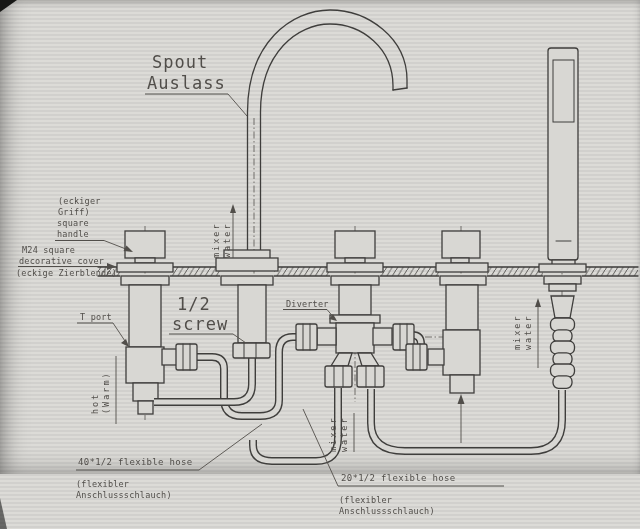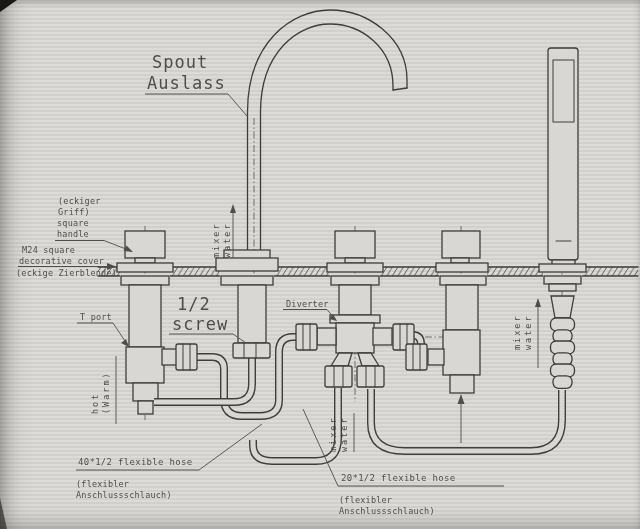--- a/index.html
+++ b/index.html
@@ -5,21 +5,21 @@
   :root{
     --paper:#d8d7d3; --line:#3f3e3c; --text:#514e4a; --faint:#55534f;
   }
   html,body{margin:0;padding:0;width:640px;height:529px;overflow:hidden;}
   body{
     background:repeating-linear-gradient(180deg,
       #dcdbd7 0px,#dcdbd7 2px,#d1d0cd 2px,#d1d0cd 4px);
     font-family:"DejaVu Sans Mono", monospace;
   }
   .paper{
-    position:relative;width:640px;height:529px;
+    position:relative;width:640px;height:474px;
     box-shadow:inset 14px -10px 26px -14px rgba(0,0,0,.5),
                inset -4px 4px 10px -6px rgba(0,0,0,.25),
                inset 0 6px 8px -6px rgba(0,0,0,.25);
     text-decoration:underline;
   }
   svg{display:block}
   .ln{stroke:var(--line);fill:none;stroke-width:1.3;stroke-linecap:round}
   .thin{stroke:var(--line);fill:none;stroke-width:1;stroke-linecap:round}
   .fillp{fill:var(--paper);stroke:var(--line);stroke-width:1.3}
   .blank{fill:var(--paper);stroke:none}

